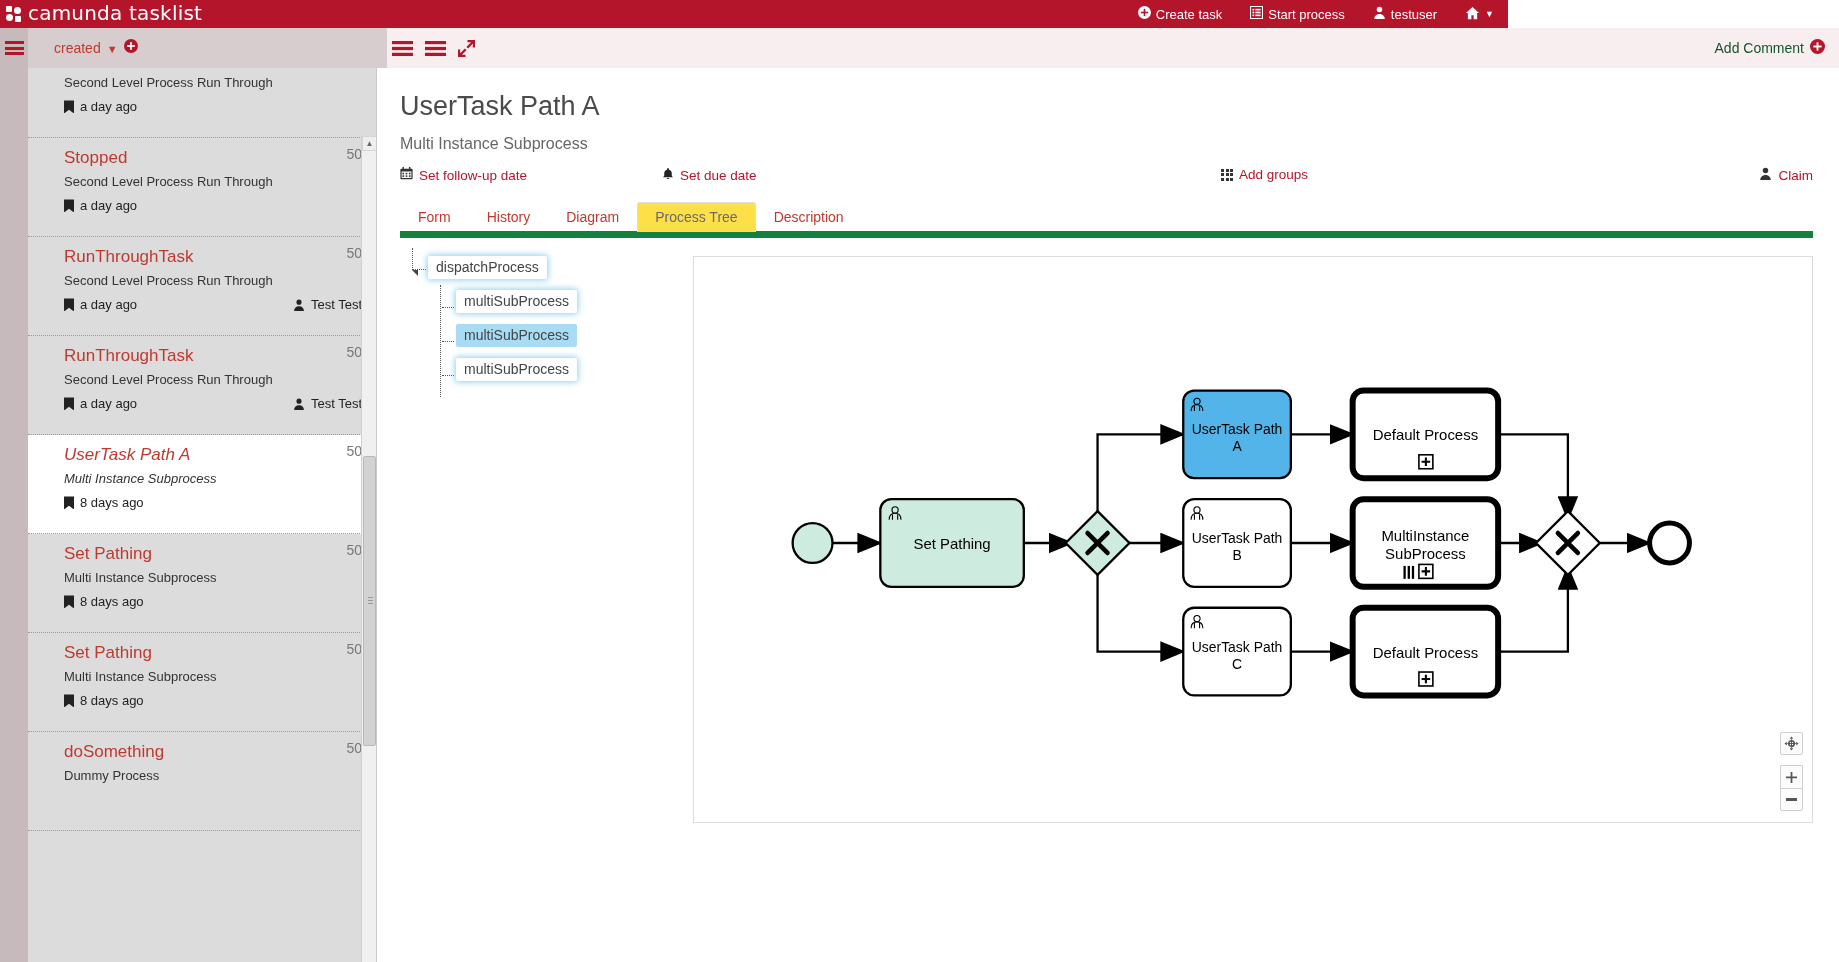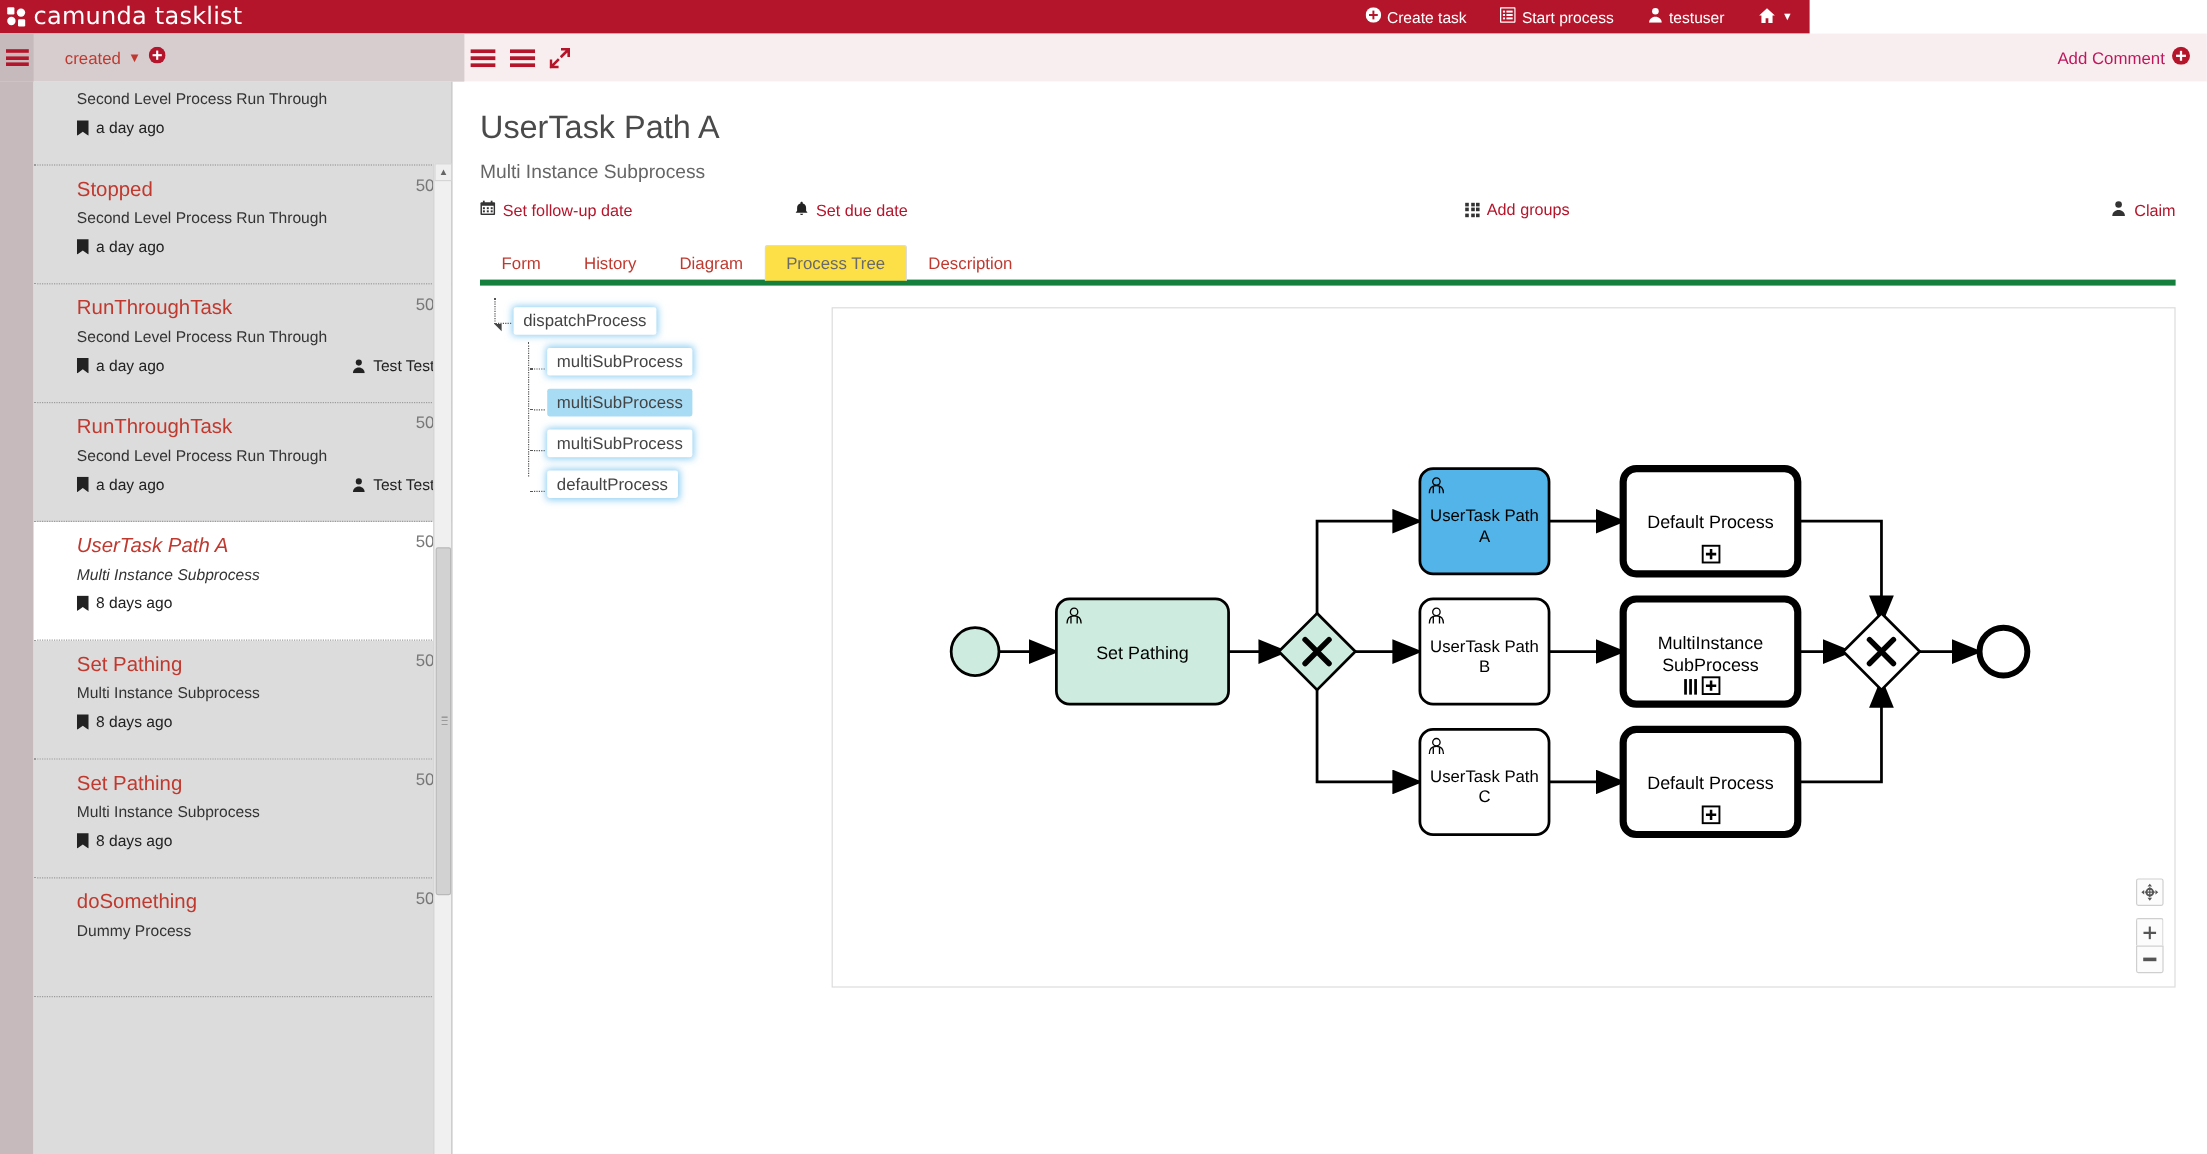--- a/index.html
+++ b/index.html
@@ -59,21 +59,21 @@
   }
   .chev-down { font-size: 11px; position: relative; top: 1px; }
   .subbar-tools {
     position: absolute; left: 392px; top: 0; height: 40px;
     display: flex; align-items: center; gap: 12px;
   }
   .tool-ico { cursor: pointer; display: flex; align-items: center; }
   .add-comment {
     position: absolute; right: 14px; top: 11px;
     display: flex; align-items: center; gap: 6px;
-    color: #be185d; font-size: 14px; cursor: pointer;
+    color: #14532d; font-size: 14px; cursor: pointer;
   }
 
   
   .tasklist {
     position: absolute; left: 28px; top: 68px;
     width: 349px; height: 894px;
     background: #dcdcdc; overflow: hidden;
     border-right: 1px solid #c9c9c9;
   }
   .tl-gutter {
@@ -153,21 +153,21 @@
   .a-due { left: 262; }
   .a-groups { left: 821px; justify-content: space-between; }
   .a-claim { right: 0; }
 
   .grid-ico { display: inline-grid; grid-template-columns: repeat(3, 3px); gap: 1.5px; }
   .grid-ico i { width: 3px; height: 3px; background: #333; display: block; }
 
   
   .tabs {
     position: relative; margin-top: 16px; height: 31px;
-    border-bottom: 5px solid #15803d; display: flex; align-items: flex-end;
+    border-bottom: 7px solid #15803d; display: flex; align-items: flex-end;
   }
   .tab {
     padding: 6px 17px 7px; font-size: 14px; color: #c0392f;
     cursor: pointer; border: 1px solid transparent; border-bottom: none;
     position: relative; top: 1px; border-radius: 3px 3px 0 0;
     white-space: nowrap;
   }
   .tab.active {
     color: #6a6a6a; background: #fde047;
     border-color: #dcdcdc; border-bottom-color: #fff;
@@ -529,21 +529,20 @@
       <span class="t-caret"></span>
       <div class="tree-row root">
         <span class="tree-node">dispatchProcess</span>
       </div>
 
       <div class="t-vert" style="left:40px; top:29px; height:112px;"></div>
       <div id="tree-children">
           <div class="tree-row child"><span class="t-horz" style="left:40px; top:17px; width:12px;"></span><span class="tree-node">multiSubProcess</span></div>
           <div class="tree-row child"><span class="t-horz" style="left:40px; top:17px; width:12px;"></span><span class="tree-node sel">multiSubProcess</span></div>
           <div class="tree-row child"><span class="t-horz" style="left:40px; top:17px; width:12px;"></span><span class="tree-node">multiSubProcess</span></div>
-          <div class="tree-row child"><span class="t-horz" style="left:40px; top:17px; width:12px;"></span><span class="tree-node">defaultProcess</span></div>
         </div>
     </div>
 
     <div class="diagram-pane">
       <svg width="100%" height="100%" viewBox="0 0 1120 567" preserveAspectRatio="xMidYMid meet" font-family="'Liberation Sans', sans-serif">
         <defs>
           <marker id="arr" markerWidth="11" markerHeight="9" refX="10" refY="4.5" orient="auto">
             <path d="M0,0 L11,4.5 L0,9 z" fill="#000"></path>
           </marker>
           <g id="usericon">

